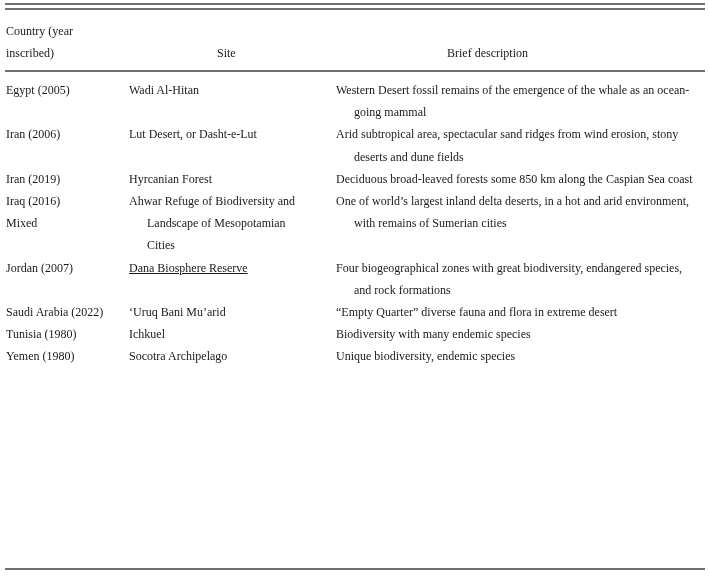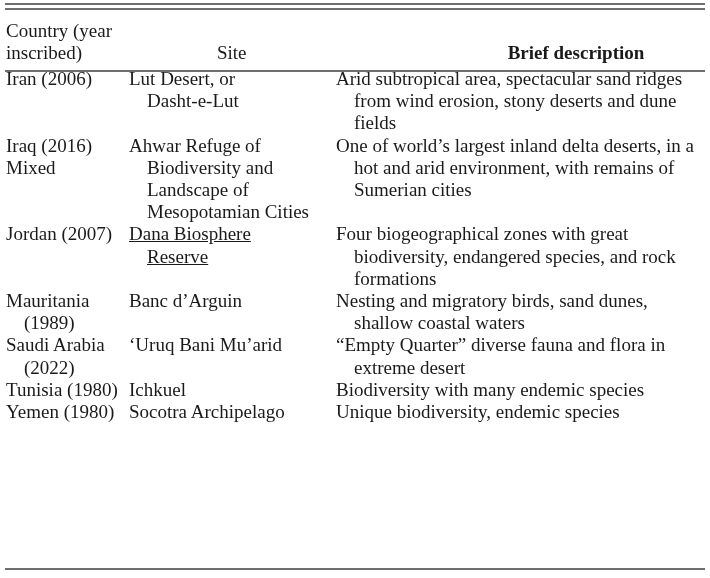--- a/index.html
+++ b/index.html
@@ -32,40 +32,40 @@
     .rule.top2 { top: 8px; }
     .rule.mid { top: 70px; }
     .rule.bottom { top: 568px; }
 
     table {
       position: absolute;
       left: 0;
       top: 14px;
       width: 700px;
       border-collapse: collapse;
-      font-size: 19px;
+      font-size: 12px;
       line-height: 22.2px;
     }
     th, td {
       padding: 0;
       vertical-align: top;
       font-weight: normal;
     }
     col.c1 { width: 124px; }
     col.c2 { width: 206px; }
     col.c3 { width: 370px; }
 
     thead th {
       vertical-align: bottom;
       height: 50px;
       padding-bottom: 4px;
     }
     thead th.h1 { text-align: left; padding-left: 1px; }
     thead th.h2 { text-align: left; padding-left: 88px; }
-    thead th.h3 { text-align: center; padding-left: 112px; font-weight: bold; }
+    thead th.h3 { text-align: left; padding-left: 112px; }
 
     tbody tr.first td { padding-top: 11px; }
     tbody td { padding-top: 0; }
 
     td.country { padding-left: 1px; }
     td.site { padding-left: 0; }
     td.desc { padding-left: 1px; }
 
     
     .hang {
@@ -100,33 +100,55 @@
         <th class="h1">
           <span class="subline">Country (year</span>
           <span class="subline">inscribed)</span>
         </th>
         <th class="h2">Site</th>
         <th class="h3">Brief description</th>
       </tr>
     </thead>
     <tbody>
 
+      <tr class="first">
+        <td class="country">
+          <span class="hang-c1">Egypt (2005)</span>
+        </td>
+        <td class="site">
+          <span class="hang">Wadi Al-Hitan</span>
+        </td>
+        <td class="desc">
+          <span class="hang">Western Desert fossil remains of the emergence of the whale as an ocean-going mammal</span>
+        </td>
+      </tr>
 
       <tr>
         <td class="country">
           <span class="hang-c1">Iran (2006)</span>
         </td>
         <td class="site" style="padding-right:60px;">
           <span class="hang">Lut Desert, or Dasht-e-Lut</span>
         </td>
         <td class="desc">
           <span class="hang">Arid subtropical area, spectacular sand ridges from wind erosion, stony deserts and dune fields</span>
         </td>
       </tr>
 
+      <tr>
+        <td class="country">
+          <span class="hang-c1">Iran (2019)</span>
+        </td>
+        <td class="site">
+          <span class="hang">Hyrcanian Forest</span>
+        </td>
+        <td class="desc">
+          <span class="hang">Deciduous broad-leaved forests some 850 km along the Caspian Sea coast</span>
+        </td>
+      </tr>
 
       <tr>
         <td class="country">
           <span class="subline">Iraq (2016)</span>
           <span class="subline">Mixed</span>
         </td>
         <td class="site" style="padding-right:20px;">
           <span class="hang">Ahwar Refuge of Biodiversity and Landscape of Mesopotamian Cities</span>
         </td>
         <td class="desc">
@@ -140,31 +162,20 @@
           <span class="hang-c1">Jordan (2007)</span>
         </td>
         <td class="site" style="padding-right:50px;text-decoration:underline;">
           <span class="hang">Dana Biosphere Reserve</span>
         </td>
         <td class="desc" style="padding-right:20px;">
           <span class="hang">Four biogeographical zones with great biodiversity, endangered species, and rock formations</span>
         </td>
       </tr>
 
-      <tr>
-        <td class="country" style="padding-right:20px;">
-          <span class="hang-c1">Mauritania (1989)</span>
-        </td>
-        <td class="site">
-          <span class="hang">Banc d’Arguin</span>
-        </td>
-        <td class="desc" style="padding-right:40px;">
-          <span class="hang">Nesting and migratory birds, sand dunes, shallow coastal waters</span>
-        </td>
-      </tr>
 
       <tr>
         <td class="country" style="padding-right:10px;margin-left:15px;">
           <span class="hang-c1">Saudi Arabia (2022)</span>
         </td>
         <td class="site">
           <span class="hang">‘Uruq Bani Mu’arid</span>
         </td>
         <td class="desc" style="padding-right:20px;margin-top:8px;">
           <span class="hang">“Empty Quarter” diverse fauna and flora in extreme desert</span>

